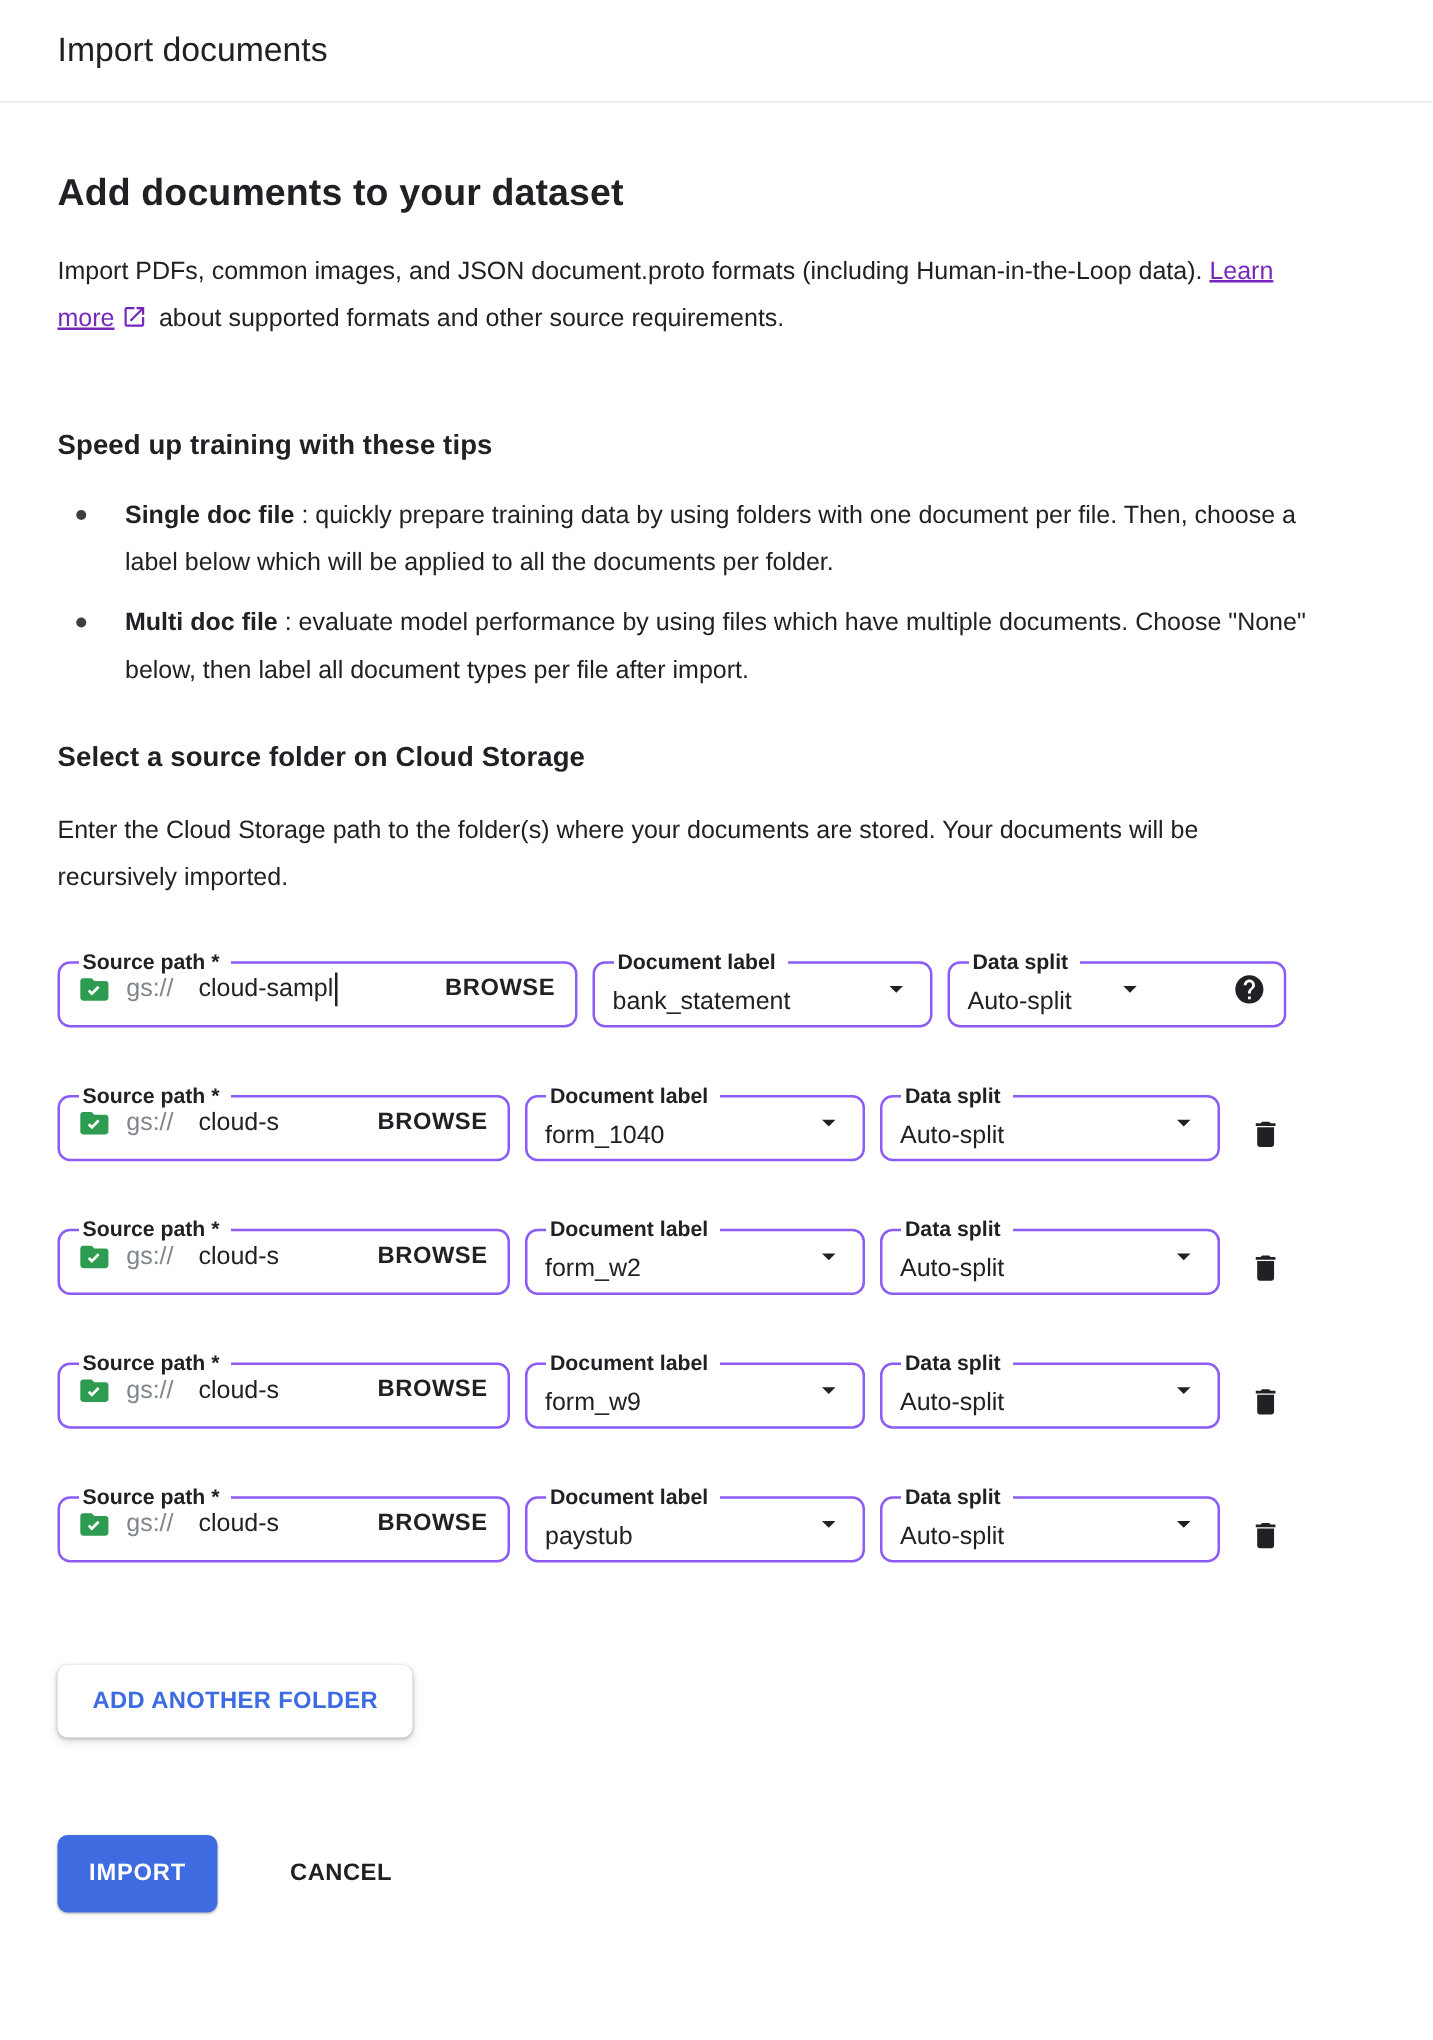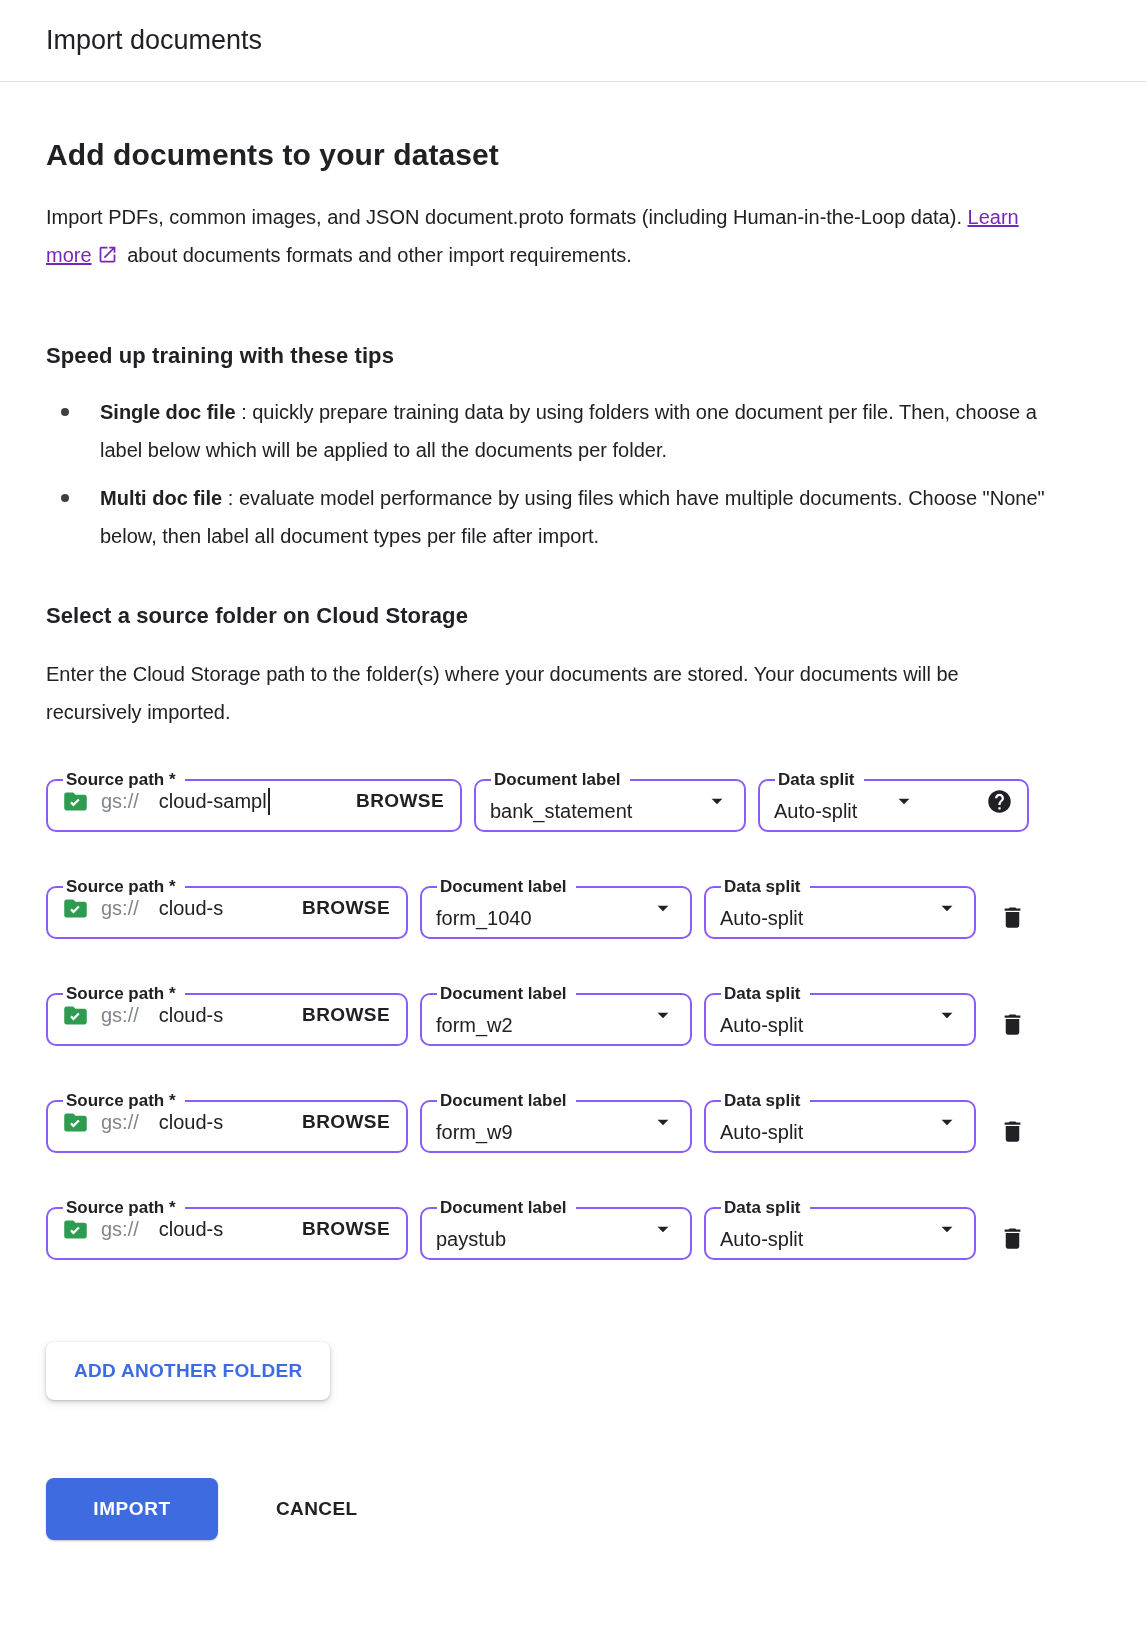--- a/index.html
+++ b/index.html
@@ -63,21 +63,21 @@
     background: #3c4043;
     margin: 15px 31px 0 15px;
   }
   .tip-text {
     font-size: 20px;
     line-height: 38px;
     max-width: 955px;
   }
   .tip-text b { font-weight: 700; }
 
-  .source-heading { margin-top: 48px; }
+  .source-heading { margin-top: 38px; }
   .source-desc {
     margin-top: 26px;
     font-size: 20px;
     line-height: 38px;
     max-width: 960px;
   }
 
   
   .rows { margin-top: 40px; }
   .import-row {
@@ -179,21 +179,21 @@
     letter-spacing: 0.3px;
     color: #3c6be4;
     cursor: pointer;
   }
   .actions {
     margin-top: 78px;
     display: flex;
     align-items: center;
   }
   .import-btn {
-    width: 172px;
+    width: 128px;
     height: 62px;
     border: none;
     border-radius: 8px;
     background: #3e6ce0;
     box-shadow: 0 1px 2px rgba(0,0,0,0.25);
     font-family: "Liberation Sans", sans-serif;
     font-size: 19px;
     font-weight: 700;
     letter-spacing: 0.6px;
     color: #ffffff;
@@ -218,21 +218,21 @@
 <header class="app-header">
   <h1>Import documents</h1>
 </header>
 
 <main class="content">
 
   <h2 class="page-heading">Add documents to your dataset</h2>
 
   <p class="intro-text"><span>Import PDFs, common images, and JSON document.proto formats (including Human-in-the-Loop data). </span><a class="learn-more">Learn more</a><span class="ext-icon"><svg width="21" height="21" viewBox="0 0 24 24">
           <path fill="#7627bb" d="M19 19H5V5h7V3H5c-1.11 0-2 .9-2 2v14c0 1.1.89 2 2 2h14c1.1 0 2-.9 2-2v-7h-2v7zM14 3v2h3.59l-9.83 9.83 1.41 1.41L19 6.41V10h2V3h-7z"></path>
-        </svg></span><span> about documents formats and other import requirements.</span></p>
+        </svg></span><span> about supported formats and other source requirements.</span></p>
 
   <h3 class="section-heading tips-heading">Speed up training with these tips</h3>
 
   <div class="tips-list">
     <div class="tip-row">
       <span class="tip-bullet"></span>
       <p class="tip-text"><b>Single doc file</b><span> : quickly prepare training data by using folders with one document per file. Then, choose a label below which will be applied to all the documents per folder.</span></p>
     </div>
     <div class="tip-row">
       <span class="tip-bullet"></span>

